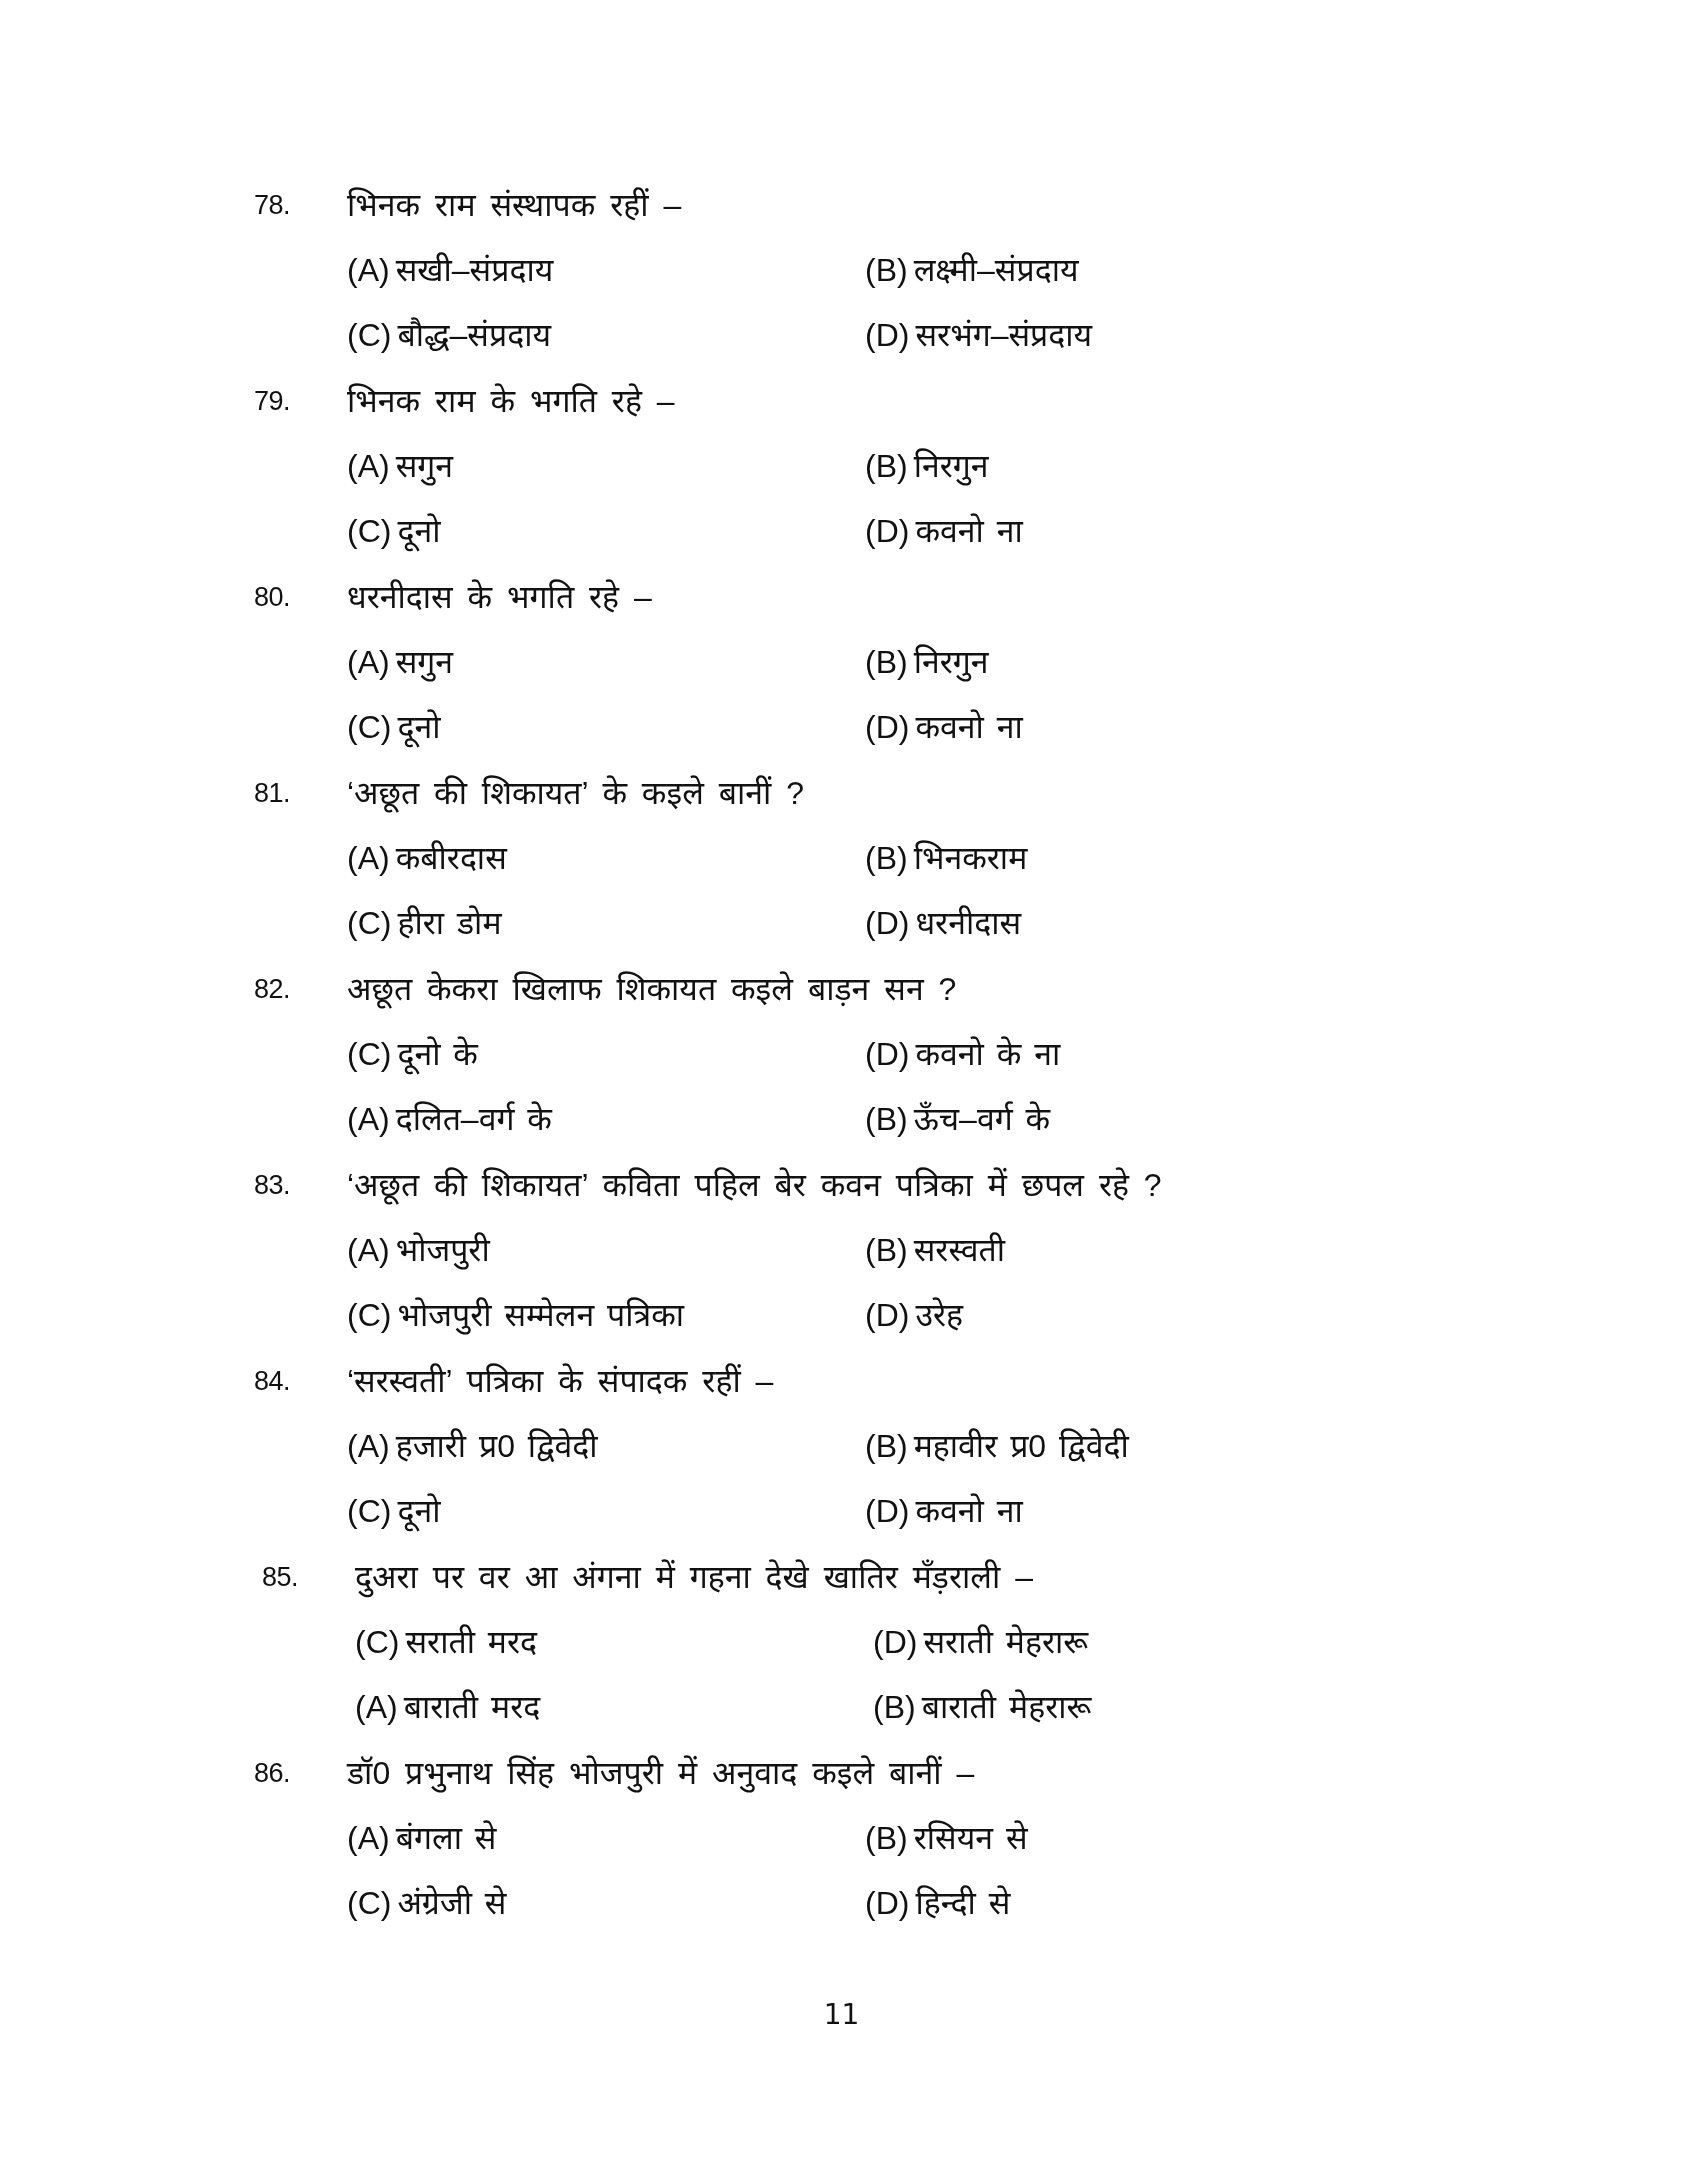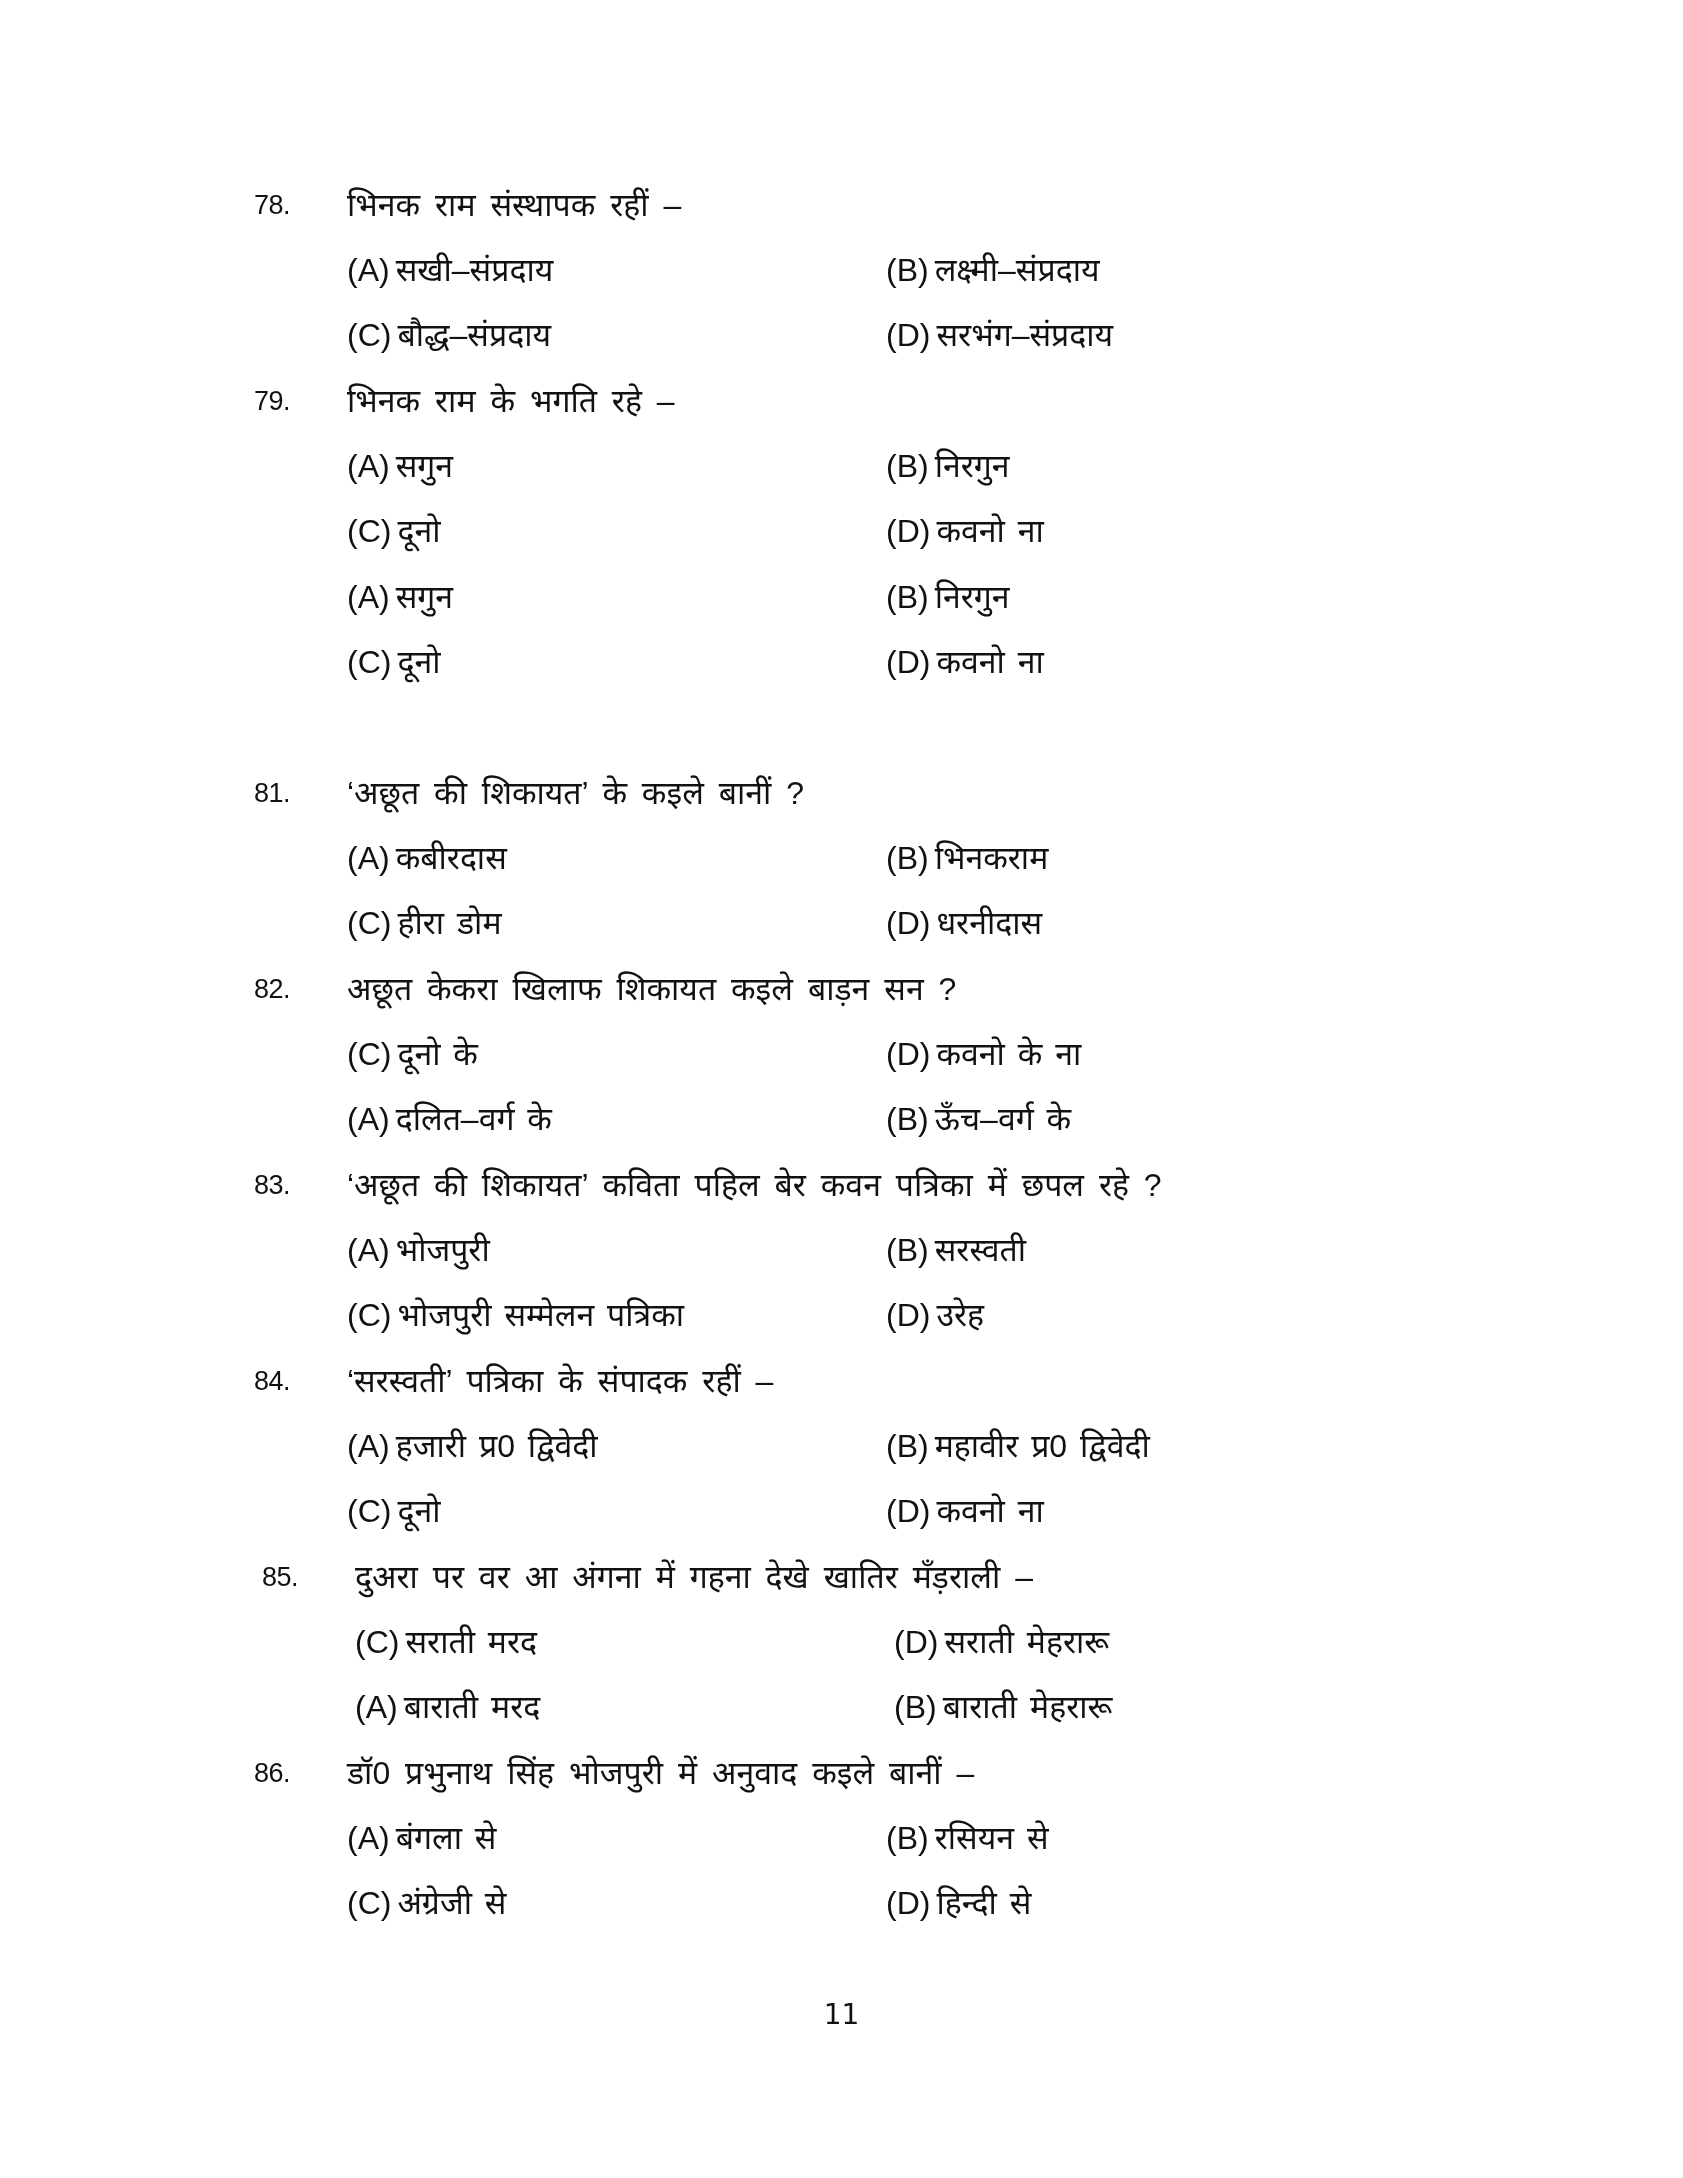--- a/index.html
+++ b/index.html
@@ -5,21 +5,21 @@
   html, body { margin:0; padding:0; background:#ffffff; }
   body { width:1683px; height:2178px; position:relative; overflow:hidden;
          font-family: "Liberation Sans", "DejaVu Sans", sans-serif; color:#111; }
   .page { position:absolute; left:0; top:0; width:1683px; height:2178px;padding-left:23px; }
   .q { position:absolute; left:0; width:1683px; }
   .row { position:relative; height:65px; }
   .num { position:absolute; left:254px; top:0; font-size:27px; line-height:65px; letter-spacing:-0.5px; }
   .qtext { position:absolute; left:347px; top:0; font-size:32px; line-height:65px; word-spacing:6px; white-space:nowrap; }
   .opt { position:absolute; top:0; font-size:32px; line-height:65px; white-space:nowrap; word-spacing:4px; }
   .opt.left { left:347px; }
-  .opt.right { left:886px; }
+  .opt.right { left:865px; }
   .lbl { margin-right:6px; }
   .pagenum { position:absolute; left:0; width:1683px; top:1998px; text-align:center;
              font-family:"DejaVu Sans", sans-serif; font-size:28px; }
 </style>
 </head>
 <body>
 
 <div class="page">
 
   <div class="q" style="top:173px;">
@@ -46,20 +46,24 @@
       <span class="opt left"><span class="lbl">(A)</span><span>सगुन</span></span>
       <span class="opt right"><span class="lbl">(B)</span><span>निरगुन</span></span>
     </div>
     <div class="row">
       <span class="opt left"><span class="lbl">(C)</span><span>दूनो</span></span>
       <span class="opt right"><span class="lbl">(D)</span><span>कवनो ना</span></span>
     </div>
   </div>
 
   <div class="q" style="top:565px;">
+    <div class="row">
+        <span class="num">80.</span>
+        <span class="qtext">धरनीदास के भगति रहे –</span>
+      </div>
     <div class="row">
       <span class="opt left"><span class="lbl">(A)</span><span>सगुन</span></span>
       <span class="opt right"><span class="lbl">(B)</span><span>निरगुन</span></span>
     </div>
     <div class="row">
       <span class="opt left"><span class="lbl">(C)</span><span>दूनो</span></span>
       <span class="opt right"><span class="lbl">(D)</span><span>कवनो ना</span></span>
     </div>
   </div>
 

